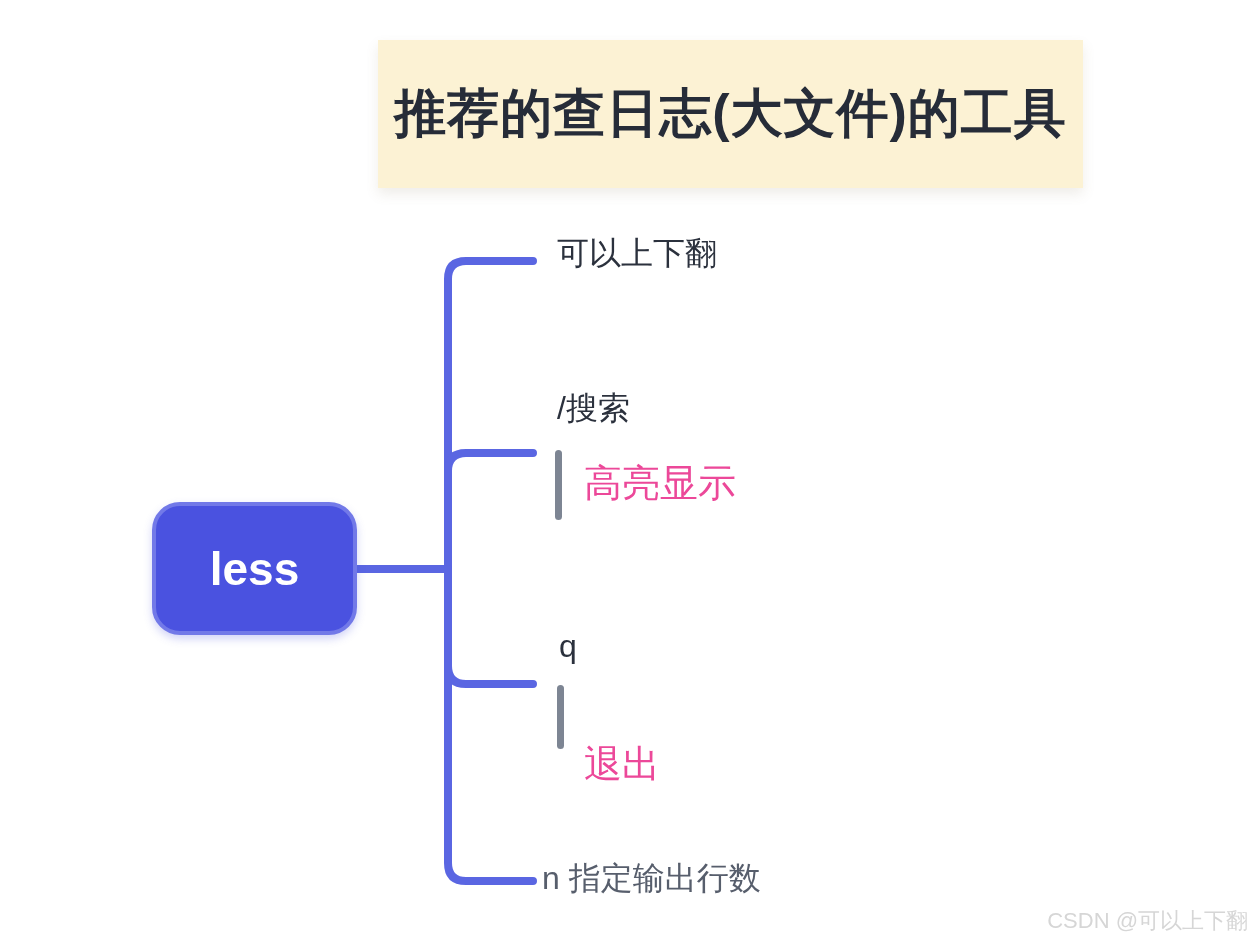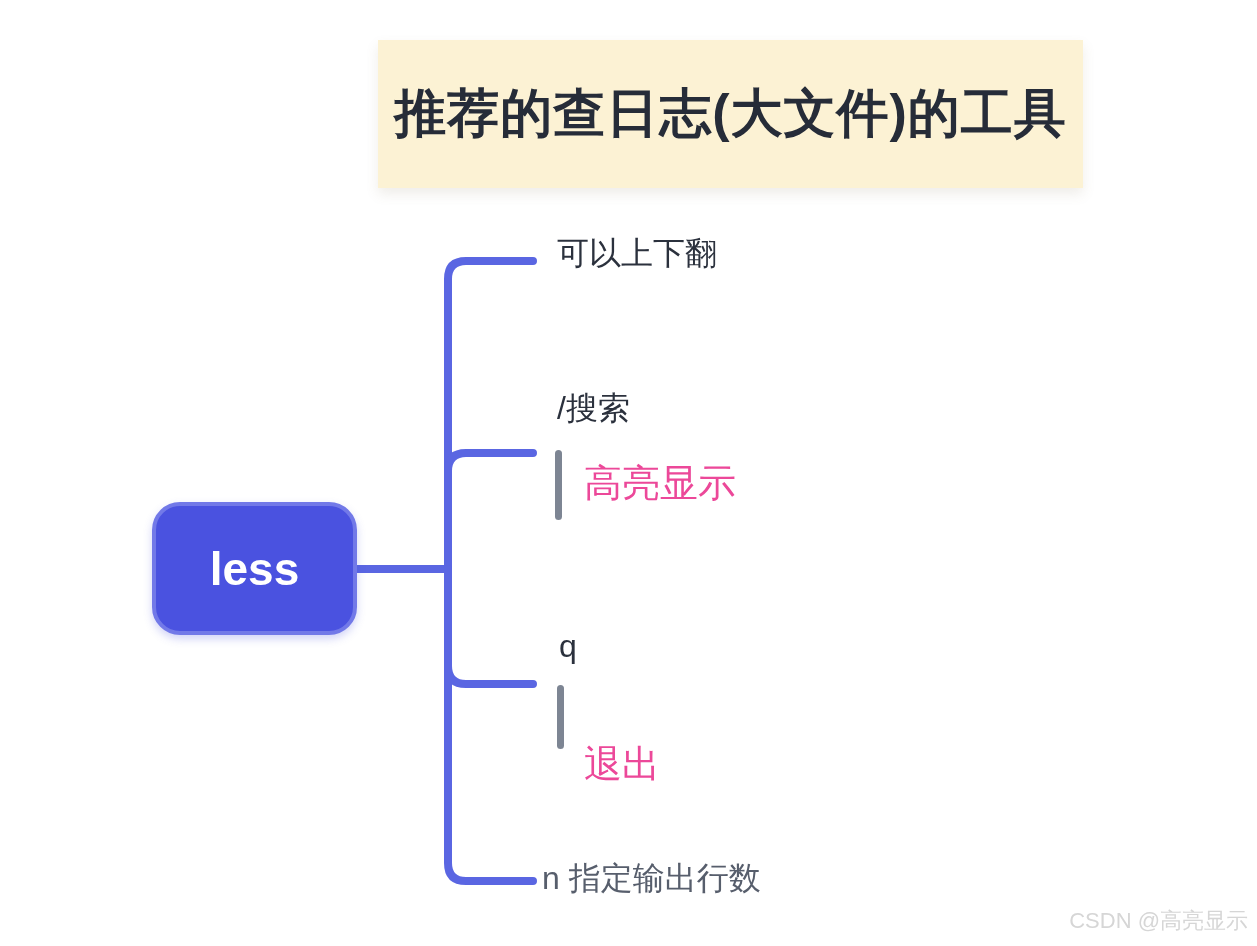--- a/index.html
+++ b/index.html
@@ -115,15 +115,15 @@
   <div class="branch-label" style="left:557px; top:392px;text-align:center;">/搜索</div>
   <div class="sub-bar" style="left:555px; top:450px; height:70px;"></div>
   <div class="sub-label" style="left:584px; top:464px;">高亮显示</div>
 
   <div class="branch-label" style="left:559px; top:630px;">q</div>
   <div class="sub-bar" style="left:557px; top:685px; height:64px;"></div>
   <div class="sub-label" style="left:584px; top:700px;margin-top:45px;">退出</div>
 
   <div class="branch-label muted" style="left:542px; top:862px;">n 指定输出行数</div>
 
-  <div class="watermark">CSDN @高亮显示</div>
+  <div class="watermark">CSDN @可以上下翻</div>
 
 </div>
 
 </body></html>

